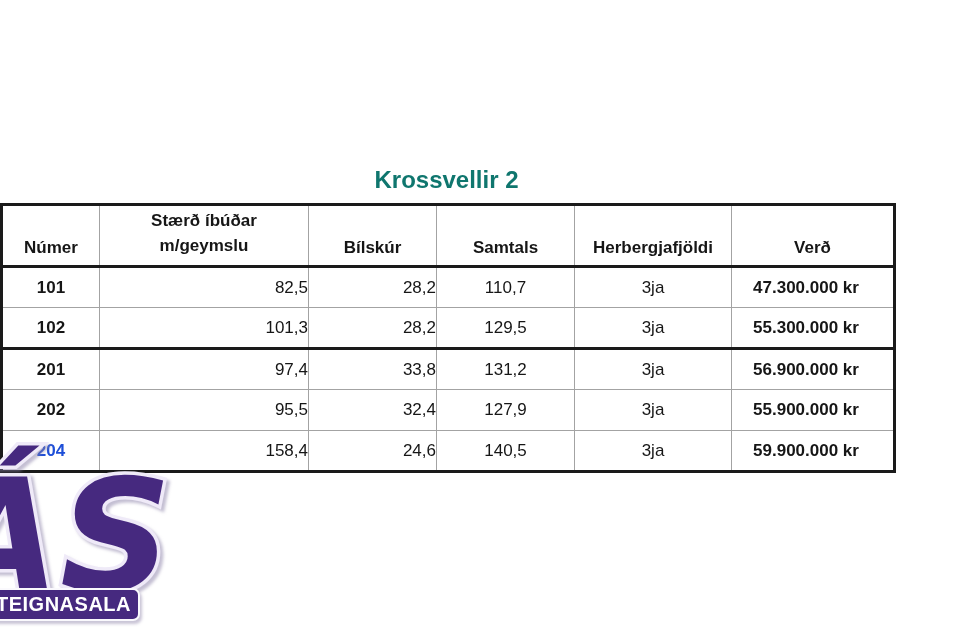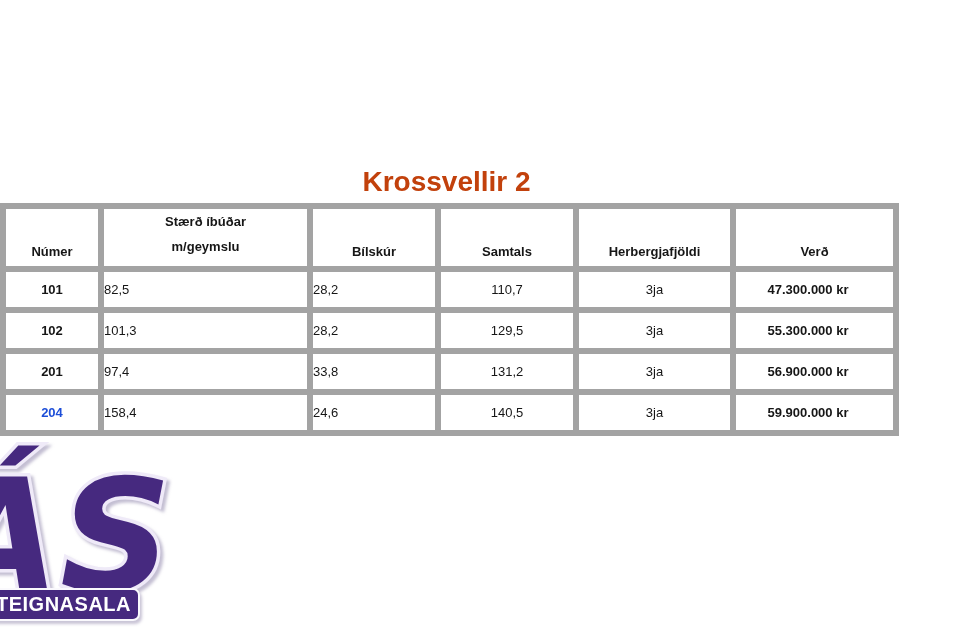--- a/index.html
+++ b/index.html
@@ -3,41 +3,41 @@
 <meta charset="utf-8">
 <style>
   html,body{margin:0;padding:0;}
   body{
     width:960px;height:640px;position:relative;overflow:hidden;
     background:#ffffff;color:#161616;
     font-family:"Liberation Sans","DejaVu Sans",sans-serif;
   }
   .page-title{
     position:absolute;top:166px;left:0;width:893px;margin:0;
-    text-align:center;font-size:28px;font-weight:bold;color:#c2410c;
+    text-align:center;font-size:24px;font-weight:bold;color:#0f766e;
   }
   table.apt{
     position:absolute;top:203px;left:0;width:893px;
     border-collapse:collapse;table-layout:fixed;
     border:3px solid #1a1a1a;
   }
   .apt th,.apt td{
-    border:6px solid #a3a3a3;padding:0;font-size:13px;
+    border:1px solid #a3a3a3;padding:0;font-size:17px;
     vertical-align:middle;white-space:nowrap;overflow:hidden;
   }
   .apt thead tr{height:62px;}
   .apt thead th{
     vertical-align:bottom;padding-bottom:7px;font-weight:bold;
     text-align:center;border-bottom:3px solid #1a1a1a;
   }
   .hdr-2line span{display:block;line-height:25px;}
   .apt tbody tr{height:41px;}
   .apt tbody tr.sep-thick td{border-bottom:3px solid #1a1a1a;}
   td.num{font-weight:bold;text-align:center;}
-  td.ar{text-align:left;}
+  td.ar{text-align:right;}
   td.ac{text-align:center;}
   td.verd{font-weight:bold;text-align:center;padding-right:13px;}
   td.up{vertical-align:top;padding-top:2px;}
   td.muted{color:#1d4ed8;}
   
   .logo-mark{
     position:absolute;left:0;top:432px;width:210px;height:175px;
     overflow:visible;z-index:5;pointer-events:none;
     filter:drop-shadow(3px 3px 1.5px rgba(135,125,165,0.5));
   }
@@ -102,20 +102,28 @@
     </tr>
     <tr>
       <td class="num">201</td>
       <td class="ar">97,4</td>
       <td class="ar">33,8</td>
       <td class="ac">131,2</td>
       <td class="ac">3ja</td>
       <td class="verd">56.900.000 kr</td>
     </tr>
     <tr>
+      <td class="num">202</td>
+      <td class="ar">95,5</td>
+      <td class="ar">32,4</td>
+      <td class="ac">127,9</td>
+      <td class="ac">3ja</td>
+      <td class="verd">55.900.000 kr</td>
+    </tr>
+    <tr>
       <td class="num muted">204</td>
       <td class="ar">158,4</td>
       <td class="ar">24,6</td>
       <td class="ac">140,5</td>
       <td class="ac">3ja</td>
       <td class="verd">59.900.000 kr</td>
     </tr>
   </tbody>
 </table>
 

